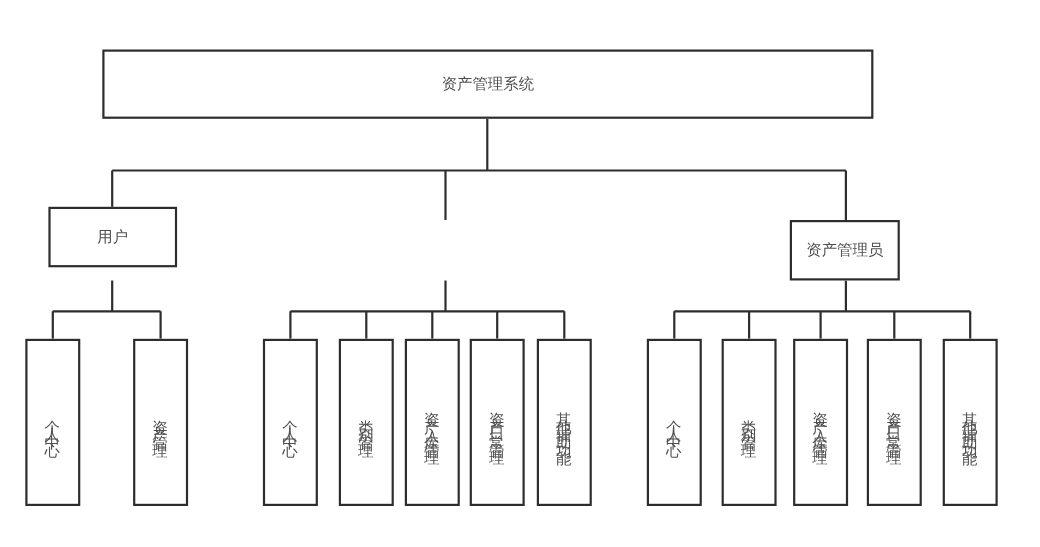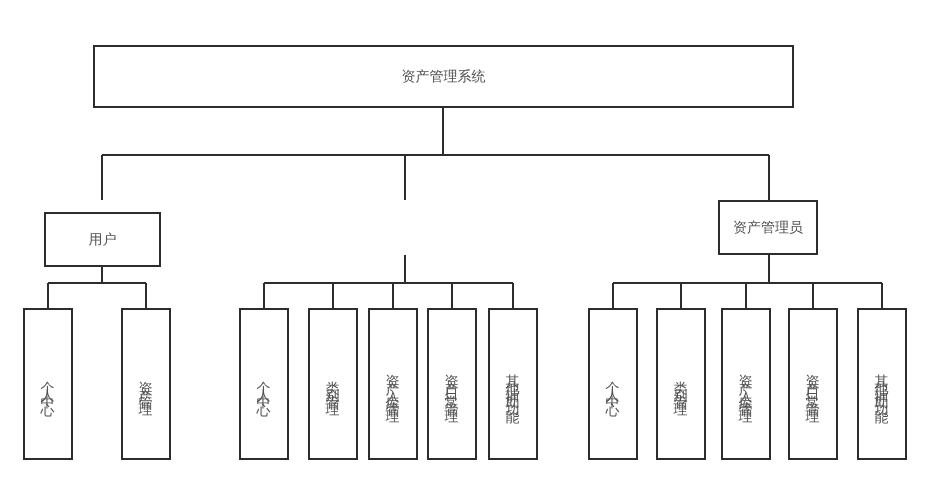--- a/index.html
+++ b/index.html
@@ -39,21 +39,21 @@
     text-align: left;
   }
   .leaf span {
     writing-mode: vertical-rl;
     text-orientation: upright;
     letter-spacing: 7px;
     line-height: 1;
   }
   
   .n-root   { left: 93px;  top: 45px;  width: 701px; height: 63px; }
-  .n-b0     { left: 44px;  top: 212px; width: 117px; height: 55px; }
+  .n-b0     { left: 44px;  top: 188px; width: 117px; height: 55px; }
   .n-b1     { left: 345px; top: 200px; width: 120px; height: 55px; }
   .n-b2     { left: 718px; top: 200px; width: 100px; height: 55px; }
   .leaf     { top: 308px;  width: 50px; height: 152px; }
   .n-b0c0 { left: 23px; }  .n-b0c1 { left: 121px; }
   .n-b1c0 { left: 239px; } .n-b1c1 { left: 308px; } .n-b1c2 { left: 368px; }
   .n-b1c3 { left: 427px; } .n-b1c4 { left: 488px; }
   .n-b2c0 { left: 588px; } .n-b2c1 { left: 656px; } .n-b2c2 { left: 721px; }
   .n-b2c3 { left: 788px; } .n-b2c4 { left: 857px; }
 </style>
 </head>

